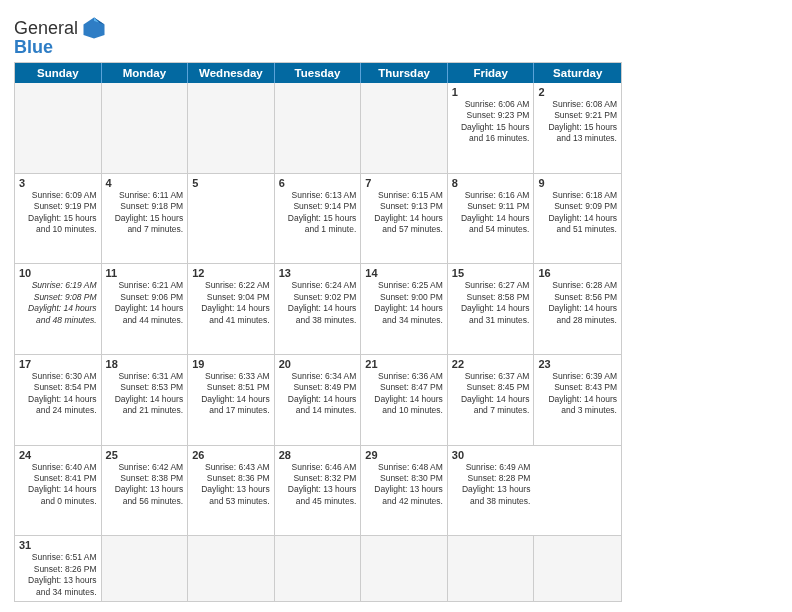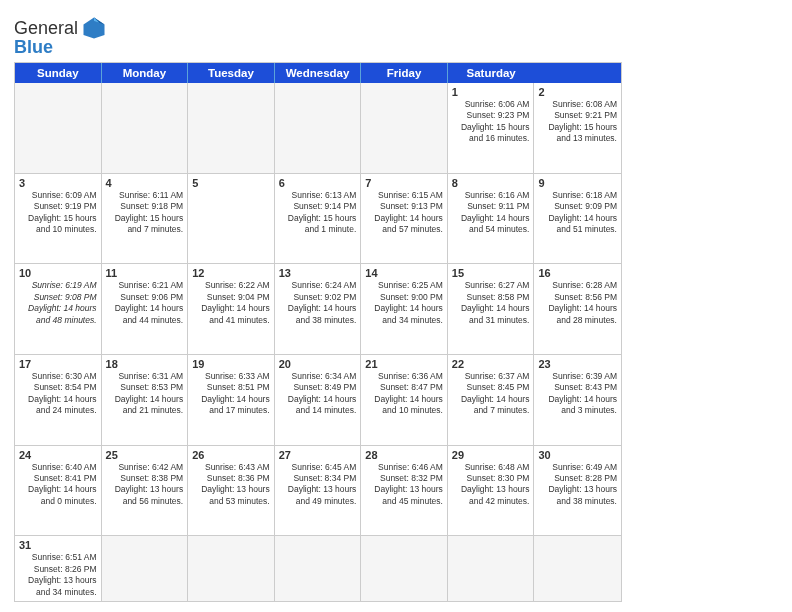--- a/index.html
+++ b/index.html
@@ -56,21 +56,21 @@
     }
     .calendar {
       flex: 1;
       display: flex;
       flex-direction: column;
       border: 1px solid #ccc;
     }
     .cal-header-row {
       display: grid;
       grid-template-columns: repeat(7, 1fr);
-      background: #1d4ed8;
+      background: #0369a1;
     }
     .cal-header-cell {
       color: #fff;
       text-align: center;
       font-size: 11.5px;
       font-weight: bold;
       padding: 4px 2px;
       border-right: 1px solid #5ba3d9;
     }
     .cal-header-cell:last-child { border-right: none; }
@@ -132,22 +132,23 @@
     <div class="title-block">
       <div class="month-title"></div>
       <div class="subtitle"></div>
     </div>
   </div>
 
   <div class="calendar">
     <div class="cal-header-row">
     <div class="cal-header-cell">Sunday</div>
         <div class="cal-header-cell">Monday</div>
+        <div class="cal-header-cell">Wednesday</div>
         <div class="cal-header-cell">Tuesday</div>
-        <div class="cal-header-cell">Wednesday</div>
+        <div class="cal-header-cell">Thursday</div>
         <div class="cal-header-cell">Friday</div>
         <div class="cal-header-cell">Saturday</div>
       </div>
     <div class="cal-body">
     <div class="cal-row">
           <div class="cal-cell empty"></div>
           <div class="cal-cell empty"></div>
           <div class="cal-cell empty"></div>
           <div class="cal-cell empty"></div>
           <div class="cal-cell empty"></div>
@@ -306,26 +307,20 @@
 Sunset: 8:38 PM
 Daylight: 13 hours and 56 minutes.</div>
           </div>
           <div class="cal-cell">
             <span class="day-num">26</span>
             <div class="day-info" style="white-space: pre-line;">Sunrise: 6:43 AM
 Sunset: 8:36 PM
 Daylight: 13 hours and 53 minutes.</div>
           </div>
           <div class="cal-cell">
-            <span class="day-num">27</span>
-            <div class="day-info" style="white-space: pre-line;">Sunrise: 6:45 AM
-Sunset: 8:34 PM
-Daylight: 13 hours and 49 minutes.</div>
-          </div>
-          <div class="cal-cell">
             <span class="day-num">28</span>
             <div class="day-info" style="white-space: pre-line;">Sunrise: 6:46 AM
 Sunset: 8:32 PM
 Daylight: 13 hours and 45 minutes.</div>
           </div>
           <div class="cal-cell">
             <span class="day-num">29</span>
             <div class="day-info" style="white-space: pre-line;">Sunrise: 6:48 AM
 Sunset: 8:30 PM
 Daylight: 13 hours and 42 minutes.</div>

